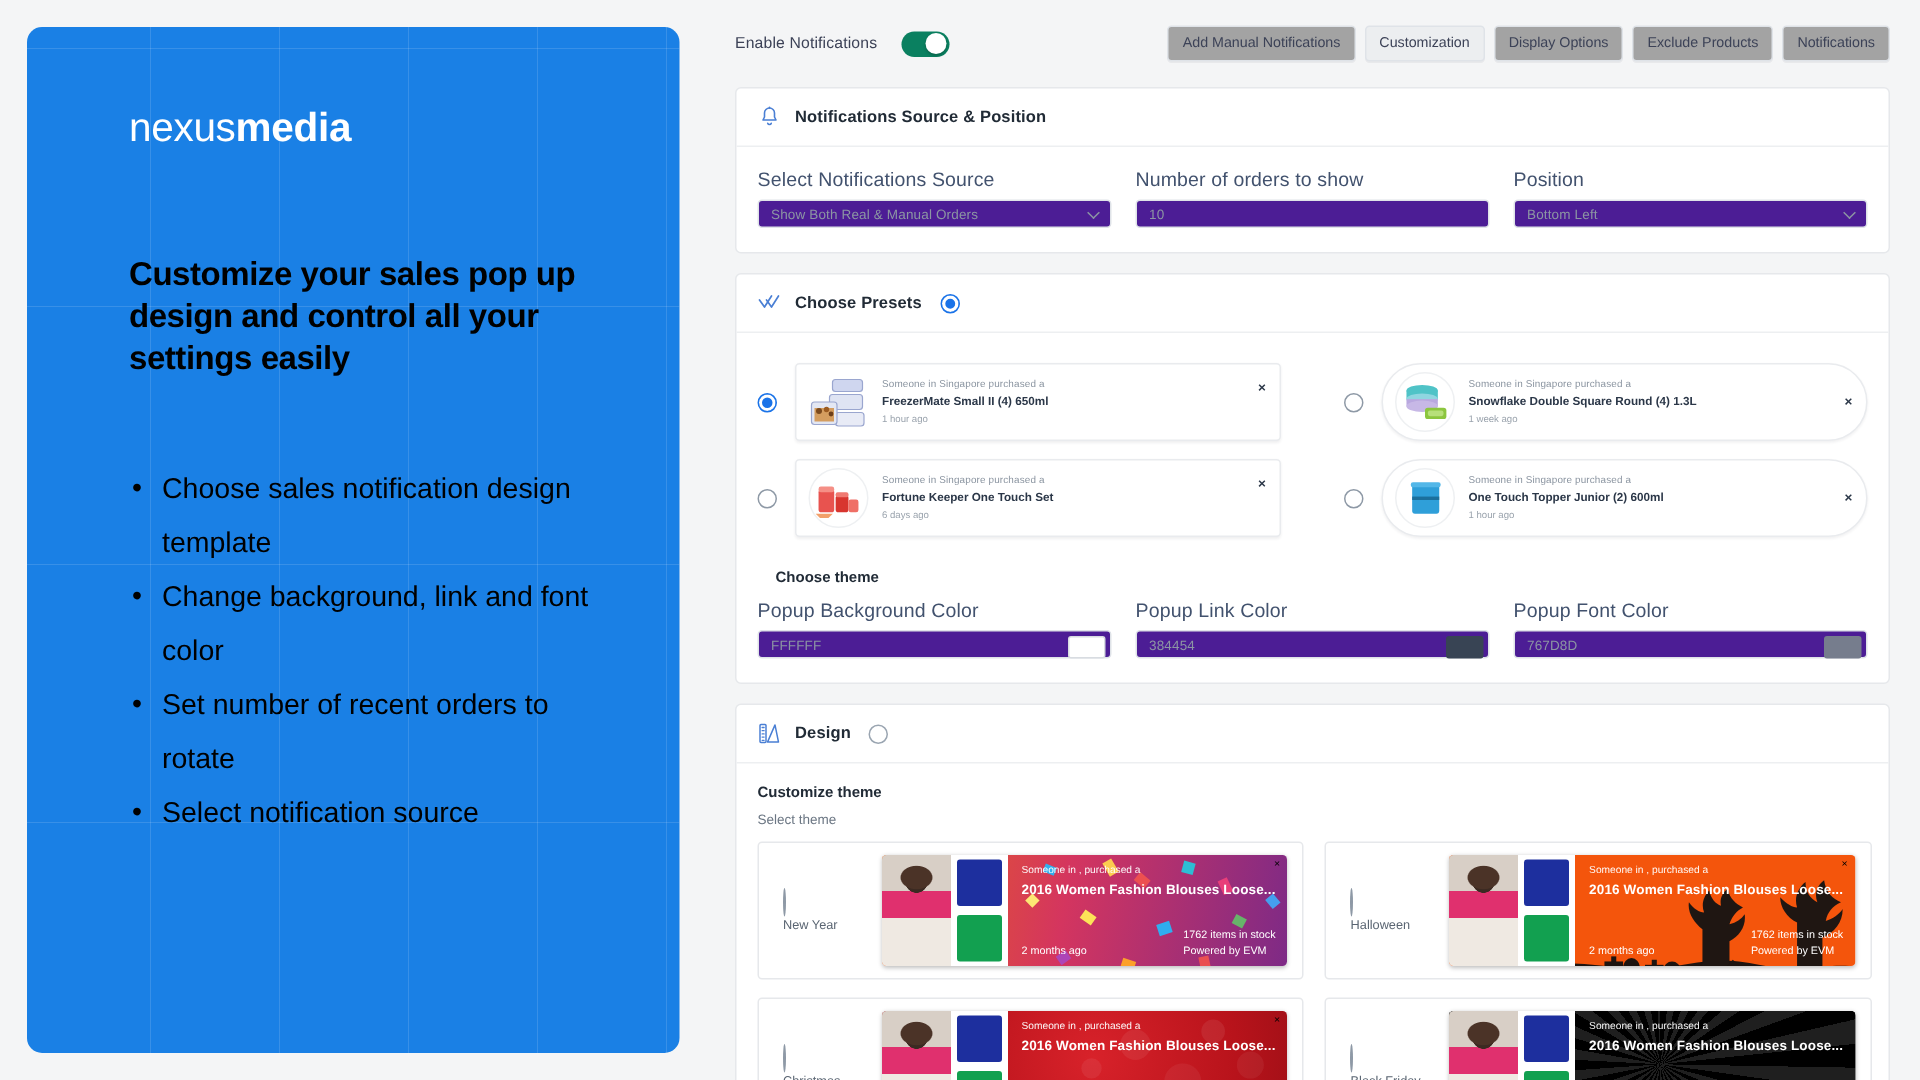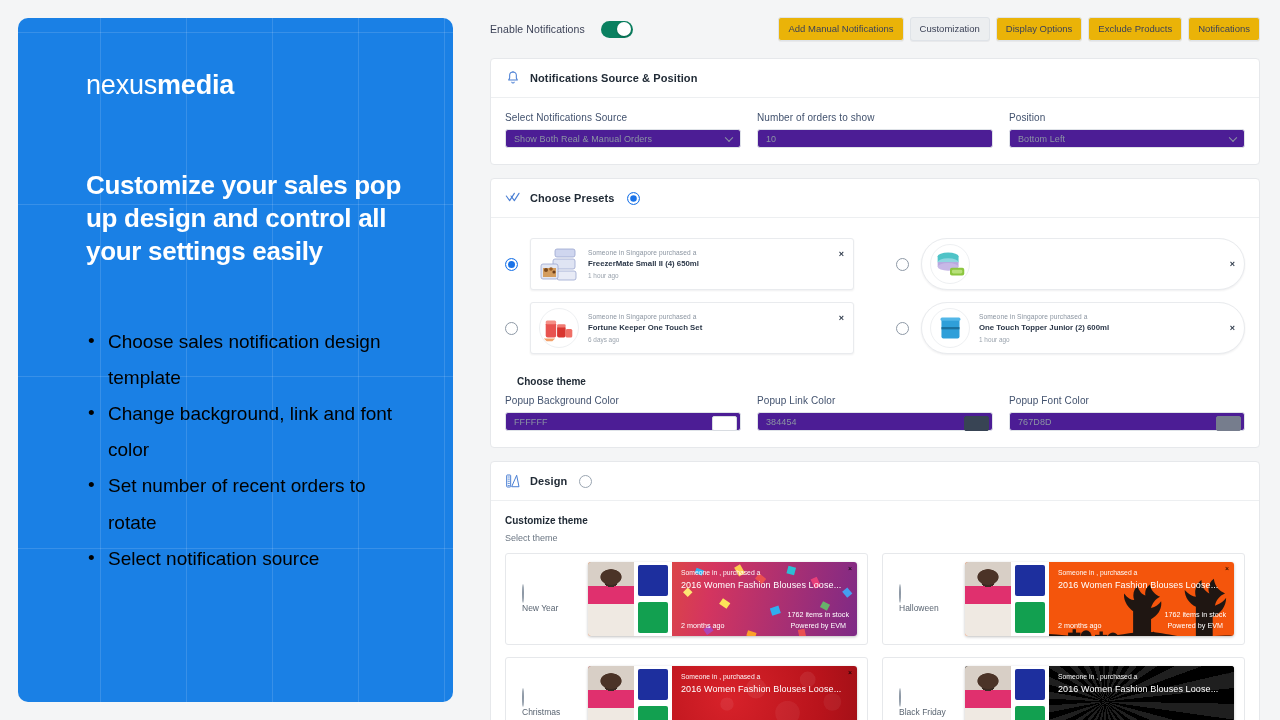--- a/index.html
+++ b/index.html
@@ -38,22 +38,22 @@
   }
   .logo {
     font-size: 27px;
     letter-spacing: -.2px;
     color: #ffffff;
     font-weight: 300;
     margin-bottom: 68px;
   }
   .logo b { font-weight: 700; }
   .promo-head {
-    color: #ffffff;
-    font-size: 26px;
+    color: #000000;
+    font-size: 22px;
     line-height: 1.27;
     font-weight: 700;
     letter-spacing: -.3px;
     margin: 0 0 56px 0;
     max-width: 340px;
   }
   .promo-list { list-style: none; margin: 0; padding: 0; }
   .promo-list li {
     position: relative;
     color: #000000;
@@ -100,21 +100,21 @@
   .toggle .knob {
     position: absolute; right: 1.5px; top: 1.5px;
     width: 14px; height: 14px; border-radius: 50%;
     background: #fff;
     box-shadow: 0 1px 2px rgba(0,0,0,.25);
   }
   .tabs { margin-left: auto; display: flex; gap: 6px; }
   .tab {
     font-size: 9.5px;
     color: #3c4257;
-    background: #eab308;
+    background: #a3a3a3;
     border: 1px solid #dfe3e8;
     border-radius: 3px;
     padding: 6px 9px;
     white-space: nowrap;
     line-height: 1;
     box-shadow: 0 1px 0 rgba(22,29,37,.05);
   }
   .tab.active { background: #eceef0; }
 
   
@@ -143,21 +143,21 @@
   .hdr-radio.on {
     border-color: #1a73e8;
     box-shadow: inset 0 0 0 2.2px #fff, inset 0 0 0 9px #1a73e8;
   }
   .card-body { padding: 14px 14px 16px 14px; }
 
   
   .form-row { display: flex; gap: 16px; }
   .field { flex: 1 1 0; min-width: 0; }
   .field-label {
-    font-size: 10px; color: #42526e; margin-bottom: 6px; display: block;
+    font-size: 13px; color: #42526e; margin-bottom: 6px; display: block;
     letter-spacing: .1px;
   }
   .control {
     position: relative;
     height: 19px;
     border: 1px solid #dfe3e8;
     border-radius: 3px;
     background: #4c1d95;
     display: flex; align-items: center;
     padding: 0 8px;
@@ -281,25 +281,25 @@
   .ph-shirt { flex: 1 1 50%; margin: 3px 4px; border-radius: 2px; }
   .ph-shirt.blue { background: #1d2f9e; }
   .ph-shirt.green { background: #12a050; }
   .banner-body {
     flex: 1 1 auto; min-width: 0; position: relative; z-index: 3;
     padding: 7px 8px 6px 9px;
     display: flex; flex-direction: column;
     color: #fff;
   }
   .bn-sub { font-size: 6.8px; opacity: .96; }
-  .bn-title { font-size: 9px; font-weight: 400; margin-top: 4px; letter-spacing: .1px;
-    white-space: nowrap; overflow: hidden; text-overflow: ellipsis; }
+  .bn-title { font-size: 9px; font-weight: 700; margin-top: 4px; letter-spacing: .1px;
+    white-space: nowrap; overflow: hidden; text-overflow: ellipsis; text-align: right; }
   .bn-foot { margin-top: auto; display: flex; align-items: flex-end; }
   .bn-time { font-size: 7.2px; }
-  .bn-right { margin-left: auto; text-align: center; }
+  .bn-right { margin-left: auto; text-align: left; }
   .bn-stock { font-size: 7.2px; }
   .bn-pow { font-size: 7.2px; margin-top: 2px; }
   .bn-x { position: absolute; right: 5px; top: 3px; font-size: 7px; z-index: 4; }
 
   
   .bg-layer { position: absolute; inset: 0; z-index: 1; }
   .bg-newyear { background: linear-gradient(100deg, #e8651a 0%, #d4355f 45%, #7e2a86 100%); }
   .confetti { position: absolute; inset: 0; z-index: 2; opacity: .95; }
   .bg-halloween { background: #f4550c; }
   .bg-christmas { background: radial-gradient(circle at 52% 42%, #d8222a 0%, #b8131b 65%, #9d0f16 100%); }
@@ -424,20 +424,25 @@
               <div class="pop-img">
                 <svg viewBox="0 0 40 40">
                   <ellipse cx="18" cy="12" rx="11" ry="4" fill="#4fc3c7"></ellipse>
                   <rect x="7" y="12" width="22" height="6" fill="#4fc3c7"></rect>
                   <ellipse cx="18" cy="18" rx="11" ry="4" fill="#8fd6e0"></ellipse>
                   <rect x="7" y="18" width="22" height="5" fill="#b9a8df"></rect>
                   <ellipse cx="18" cy="23" rx="11" ry="4" fill="#c7b8e6"></ellipse>
                   <rect x="20" y="24" width="15" height="8" rx="2" fill="#8cc63f"></rect>
                   <rect x="22" y="26" width="11" height="4" rx="1.5" fill="#b7e07a"></rect>
                 </svg>
+              </div>
+              <div class="pop-txt">
+                <div class="pop-sub">Someone in Singapore purchased a</div>
+                <div class="pop-name">Snowflake Double Square Round (4) 1.3L</div>
+                <div class="pop-time">1 week ago</div>
               </div>
               <span class="pop-x">×</span>
             </div>
           </div>
 
           <div class="preset-row">
             <span class="radio"></span>
             <div class="pop">
               <div class="pop-img" style="border-radius:50%;border:1px solid #eef0f2;">
                 <svg viewBox="0 0 40 40">

